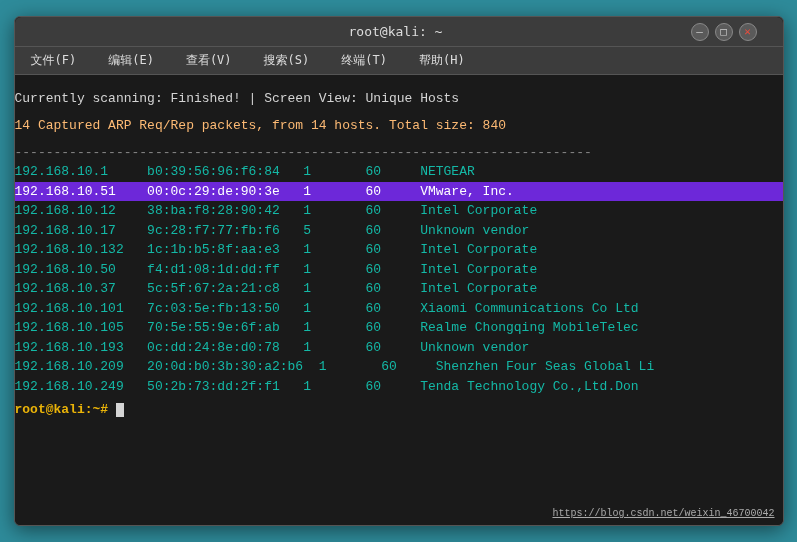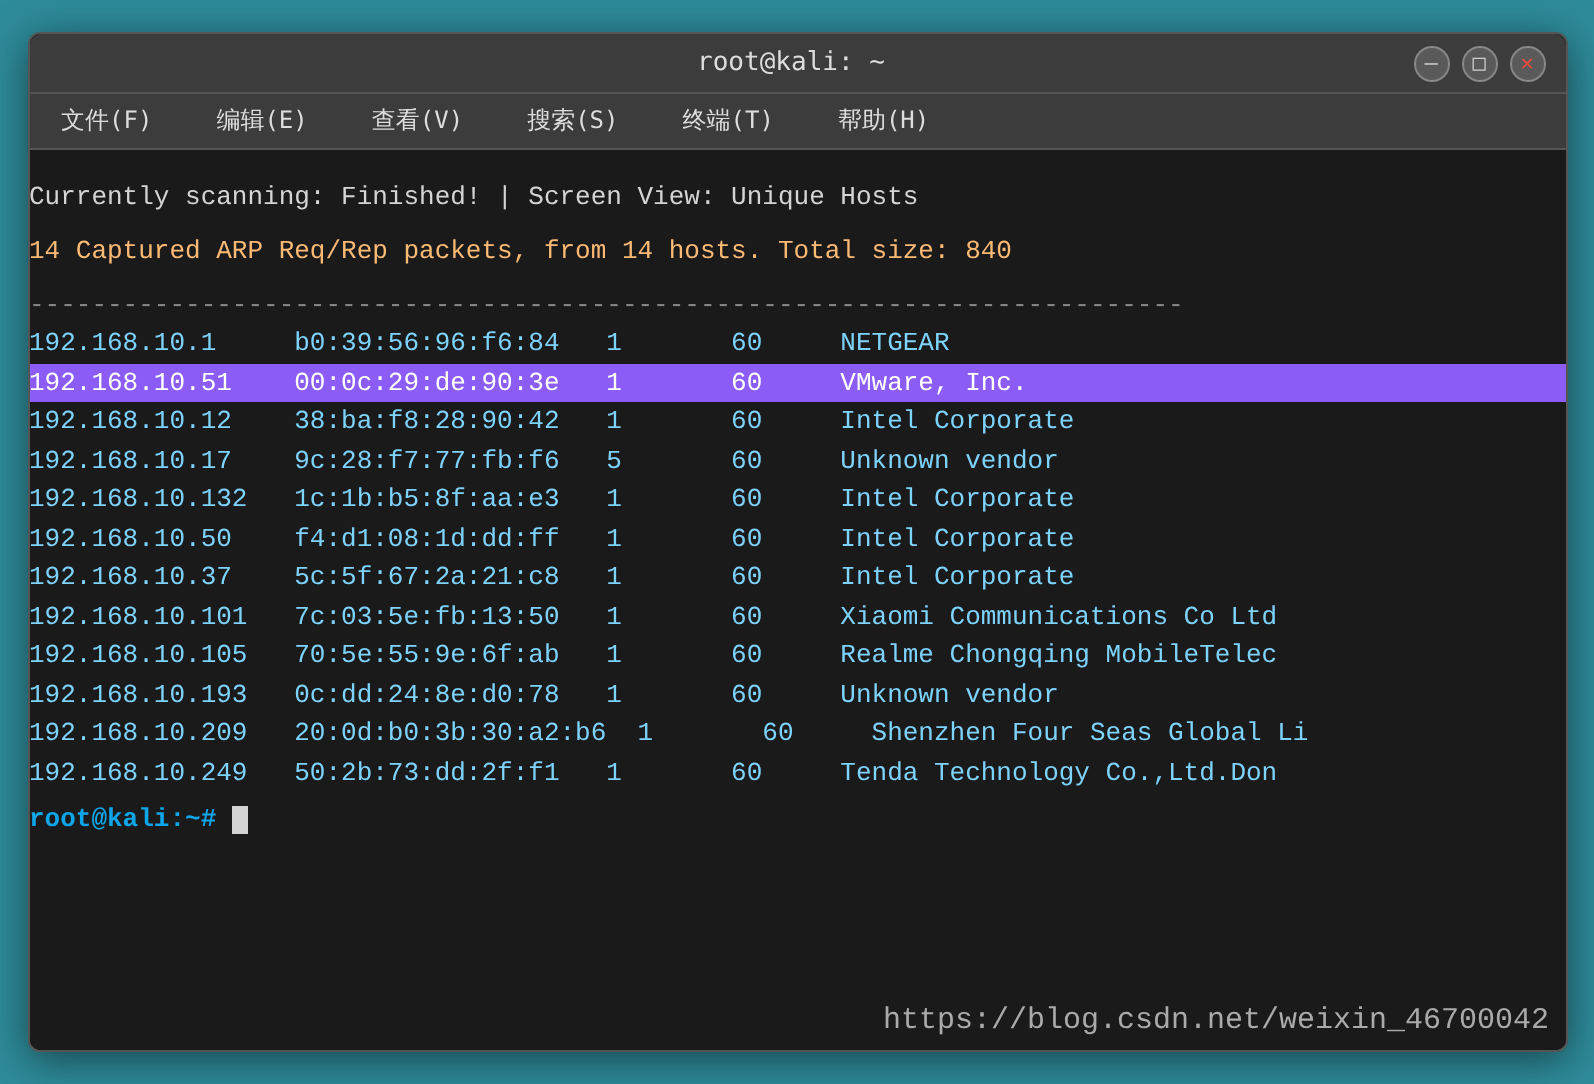--- a/index.html
+++ b/index.html
@@ -21,21 +21,21 @@
       display: flex;
       flex-direction: column;
       box-shadow: 0 4px 20px rgba(0,0,0,0.5);
     }
     .titlebar {
       background: #3c3c3c;
       height: 30px;
       display: flex;
       align-items: center;
       justify-content: space-between;
-      padding: 0 10px;
+      padding: 0 26px;
       border-radius: 6px 6px 0 0;
       border-bottom: 1px solid #555;
     }
     .titlebar-title {
       color: #ddd;
       font-size: 13px;
       flex: 1;
       text-align: center;
     }
     .titlebar-buttons {
@@ -93,40 +93,41 @@
     }
     .table-header {
       color: #d4d4d4;
       margin-top: 4px;
     }
     .divider {
       color: #888;
       margin-bottom: 2px;
     }
     .table-row {
-      color: #7dd3fc;
+      color: #14b8a6;
       white-space: pre;
       line-height: 1.5;
     }
     .table-row.highlighted {
-      background: #8b5cf6;
+      background: #6d28d9;
       color: #fff;
     }
     .watermark {
       position: absolute;
       bottom: 6px;
       right: 8px;
       color: #aaa;
-      font-size: 15px;
+      font-size: 10px;
+      text-decoration: underline;
     }
     .prompt-line {
       margin-top: 6px;
     }
     .prompt-green {
-      color: #0ea5e9;
+      color: #eab308;
       font-weight: bold;
     }
     .cursor {
       display: inline-block;
       width: 8px;
       height: 14px;
       background: #d4d4d4;
       vertical-align: bottom;
     }
     .blank-line { height: 8px; }

